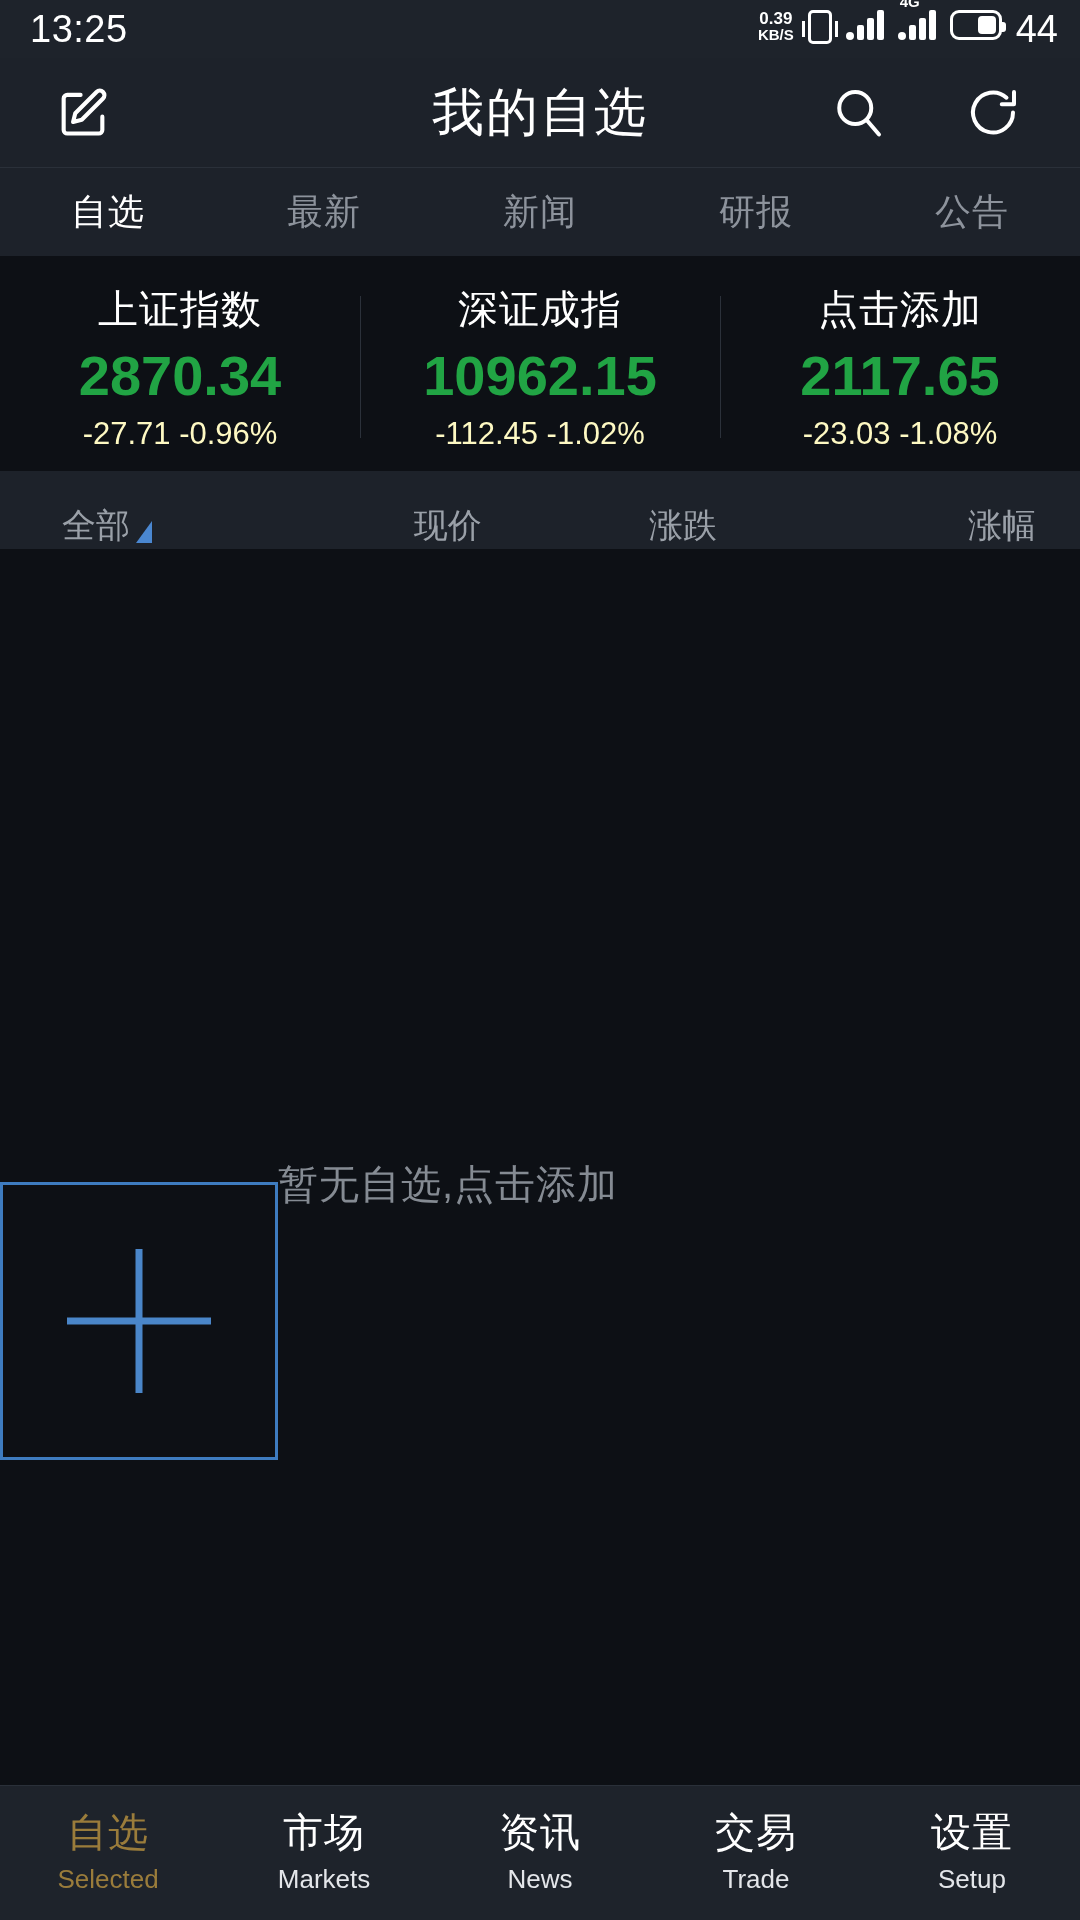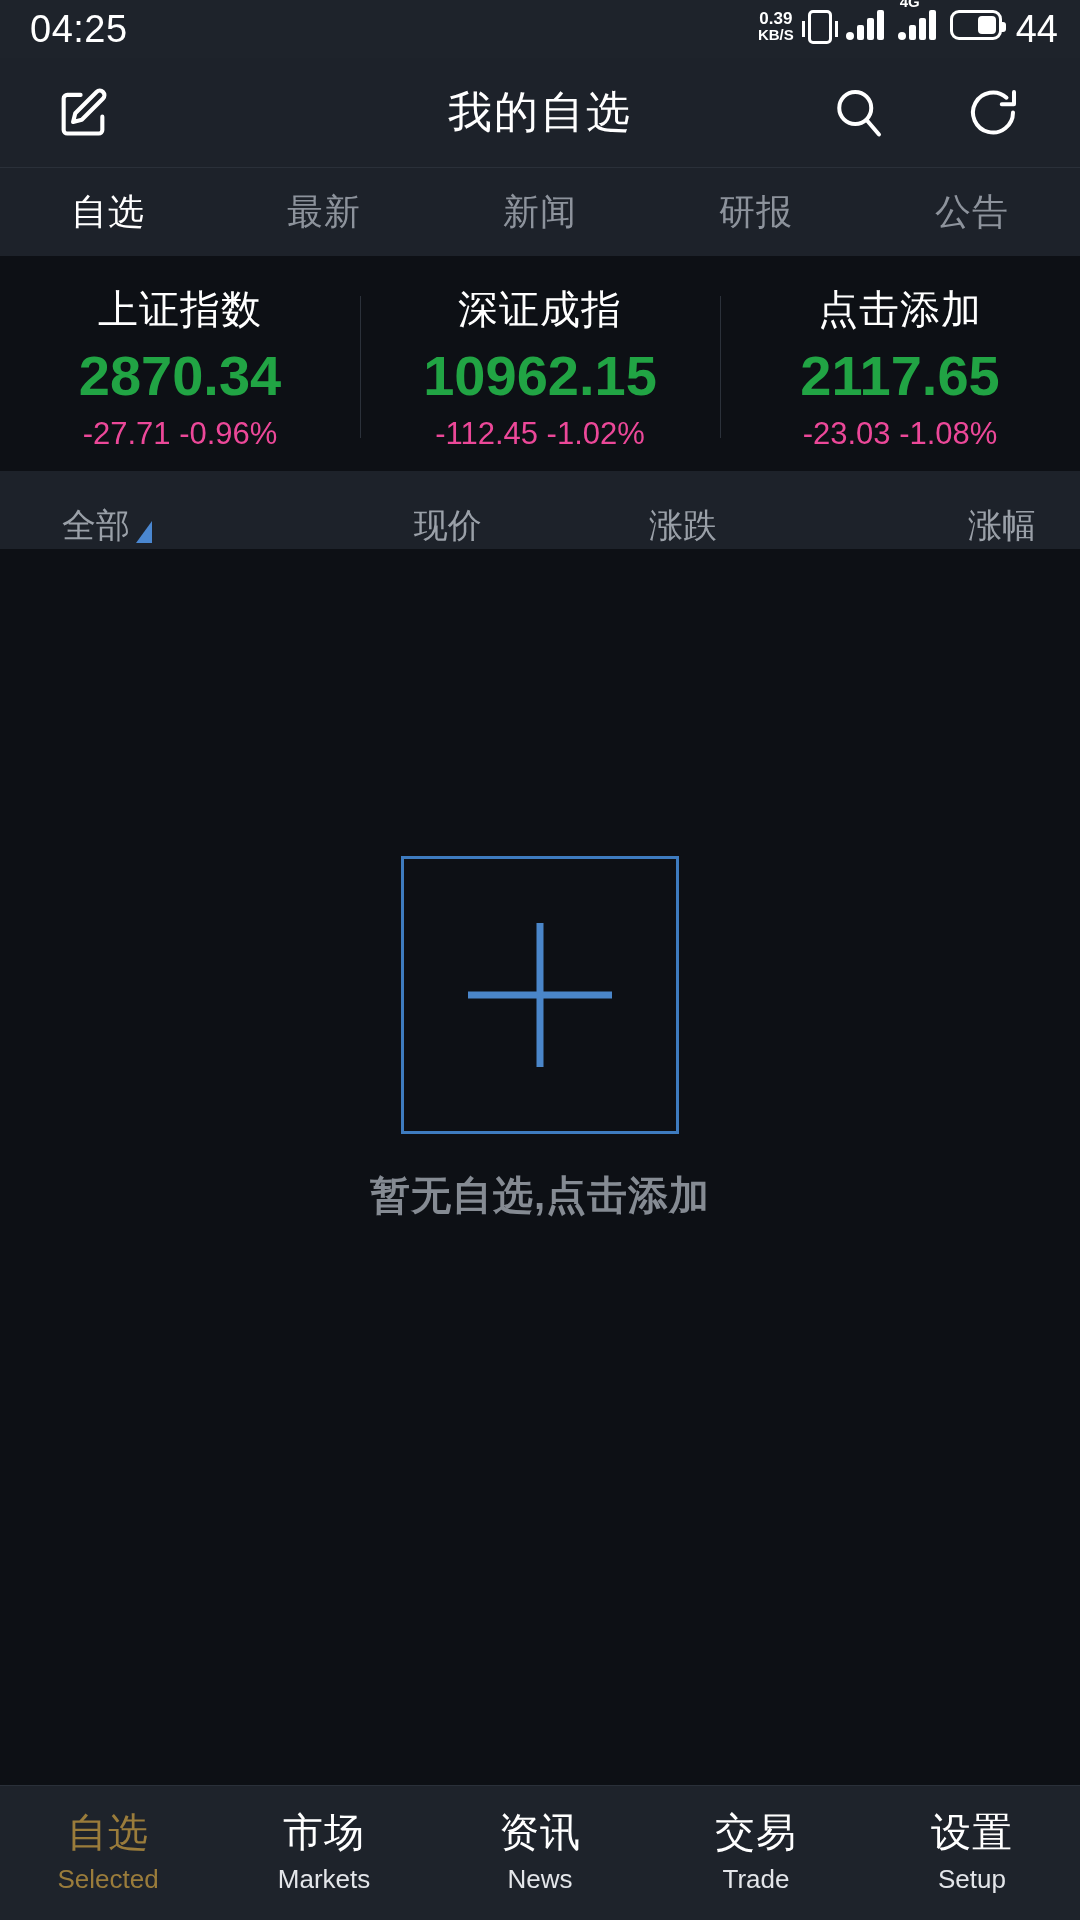--- a/index.html
+++ b/index.html
@@ -37,21 +37,21 @@
   .batt:after { content:""; position:absolute; right:-7px; top:9px; width:5px; height:10px; background:#fff; border-radius:0 3px 3px 0; }
   .batt b { display:block; height:18px; width:18px; background:#fff; border-radius:4px; margin-left:auto; margin-right:3px; }
   .sb-pct { font-size:38px; font-weight:400; line-height:1; }
 
   
   .header {
     flex:0 0 110px; height:110px; background:#1d222a;
     display:flex; align-items:center; position:relative;
     border-bottom:1px solid #2a3039;
   }
-  .hdr-title { position:absolute; left:0; right:0; text-align:center; color:#fff; font-size:44px; letter-spacing:2px; }
+  .hdr-title { position:absolute; left:0; right:0; text-align:center; color:#fff; font-size:52px; letter-spacing:2px; }
   .hdr-left { margin-left:52px; z-index:2; }
   .hdr-right { margin-left:auto; margin-right:56px; display:flex; gap:72px; z-index:2; }
   .icon-btn { width:62px; height:62px; display:flex; align-items:center; justify-content:center; cursor:pointer; }
 
   
   .subtabs {
     flex:0 0 88px; background:#1d222a; display:flex; align-items:center;
   }
   .subtab {
     flex:1; text-align:center; font-size:36px; color:#8d939c; letter-spacing:1px;
@@ -62,34 +62,34 @@
   .indexes {
     flex:0 0 215px; background:#0d1015; display:flex; align-items:center;
     padding-top:6px;
   }
   .idx { flex:1; text-align:center; position:relative; }
   .idx + .idx:before {
     content:""; position:absolute; left:0; top:14px; bottom:14px; width:1px; background:#2b313a;
   }
   .idx-name { color:#fff; font-size:40px; letter-spacing:1px; margin-bottom:6px; }
   .idx-price { font-size:56px; font-weight:700; letter-spacing:0px; margin-bottom:8px; }
-  .idx-chg { color:#ec4899; font-size:31px; letter-spacing:0px; }
+  .idx-chg { color:#fef9c3; font-size:31px; letter-spacing:0px; }
 
   
   .colhead {
     flex:0 0 78px; background:#1d222a; display:flex; align-items:flex-end;
     color:#9aa0a8; font-size:34px;
   }
   .col-all { width:330px; padding-left:62px; display:flex; align-items:flex-end; gap:6px; }
   .tri { width:0;height:0;border-left:16px solid transparent;border-bottom:22px solid #4a87d0; margin-bottom:6px; }
   .col-c { flex:1; text-align:center; }
   .col-last { flex:1; text-align:right; padding-right:44px; }
 
   
-  .content { flex:1; background:#0d1015; display:flex; flex-direction:column; align-items:center;font-weight:bold; }
+  .content { flex:1; background:#0d1015; display:flex; align-items:center; }
   .add-box {
     width:278px; height:278px; border:3px solid #3e7cc0; margin-top:307px;
     position:relative; cursor:pointer;
   }
   .add-box:before, .add-box:after { content:""; position:absolute; background:#4a86c9; }
   .add-box:before { left:50%; top:64px; bottom:64px; width:7px; transform:translateX(-50%); }
   .add-box:after  { top:50%; left:64px; right:64px; height:7px; transform:translateY(-50%); }
   .empty-text { margin-top:34px; color:#858b93; font-size:40px; letter-spacing:1px; }
 
   
@@ -101,21 +101,21 @@
   .navitem .cn { font-size:40px; line-height:1.08; letter-spacing:1px; }
   .navitem .en { font-size:26px; margin-top:9px; color:#e4e6ea; }
   .navitem.active .cn, .navitem.active .en { color:#9a7c3b; }
 </style>
 </head>
 <body>
 
 <div id="app">
 
   <div class="statusbar">
-    <div class="sb-clock">04:25</div>
+    <div class="sb-clock">13:25</div>
     <div class="sb-right">
       <div class="sb-net">
         <span>0.39</span>
         <span class="u">KB/S</span>
       </div>
       <div class="vib"></div>
       <div class="bars">
           <i></i>
           <i></i>
           <i></i>

